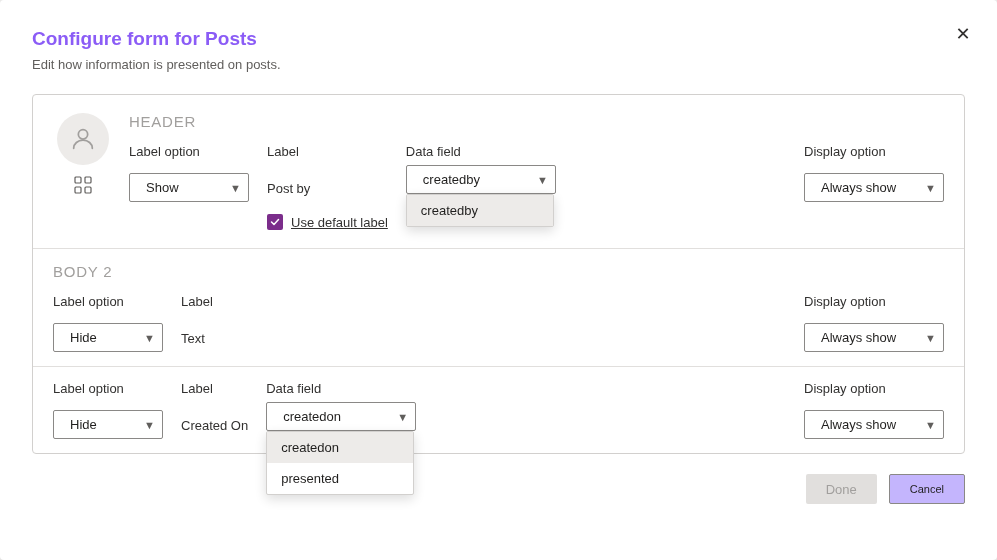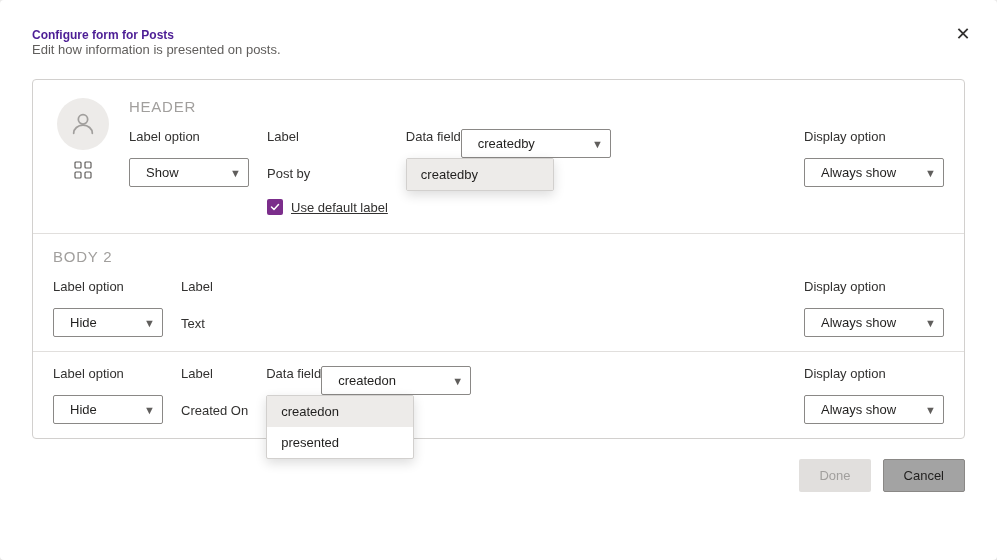--- a/index.html
+++ b/index.html
@@ -16,24 +16,24 @@
     .dialog {
       background: #fff;
       width: 997px;
       min-height: 560px;
       border-radius: 4px;
       box-shadow: 0 4px 24px rgba(0,0,0,0.18);
       padding: 28px 32px 24px 32px;
       position: relative;
     }
     .dialog-title {
-      font-size: 12px;
+      font-size: 19px;
       font-weight: 600;
-      margin-bottom: 0;
-      color: #4c1d95;
+      margin-bottom: 7px;
+      color: #8b5cf6;
     }
     .dialog-subtitle {
       font-size: 13px;
       color: #605e5c;
       margin-bottom: 22px;
     }
     .close-btn {
       position: absolute;
       top: 20px;
       right: 20px;
@@ -155,20 +155,22 @@
       justify-content: center;
       flex-shrink: 0;
     }
     .checkbox-custom svg { color: #fff; }
     .checkbox-label {
       font-size: 13px;
       color: #323130;
     }
     .data-field-group {
       display: flex;
+      flex-direction: column;
+      gap: 6px;
       position: relative;
     }
     .data-select {
       min-width: 150px;
     }
 
     
     .dropdown-popup {
       position: absolute;
       background: #fff;
@@ -228,26 +230,26 @@
       font-size: 13px;
       font-weight: 500;
       cursor: pointer;
       min-width: 68px;
     }
     .btn-done:disabled {
       background: #e1dfdd;
       color: #a19f9d;
     }
     .btn-cancel {
-      background: #a3a3a3;
+      background: #c4b5fd;
       color: #201f1e;
       border: 1px solid #8a8886;
       border-radius: 2px;
       padding: 8px 20px;
-      font-size: 13px;
+      font-size: 11px;
       cursor: pointer;
       min-width: 68px;
     }
 
     .spacer { flex: 1; }
 
     .header-content {
       flex: 1;
     }
 

